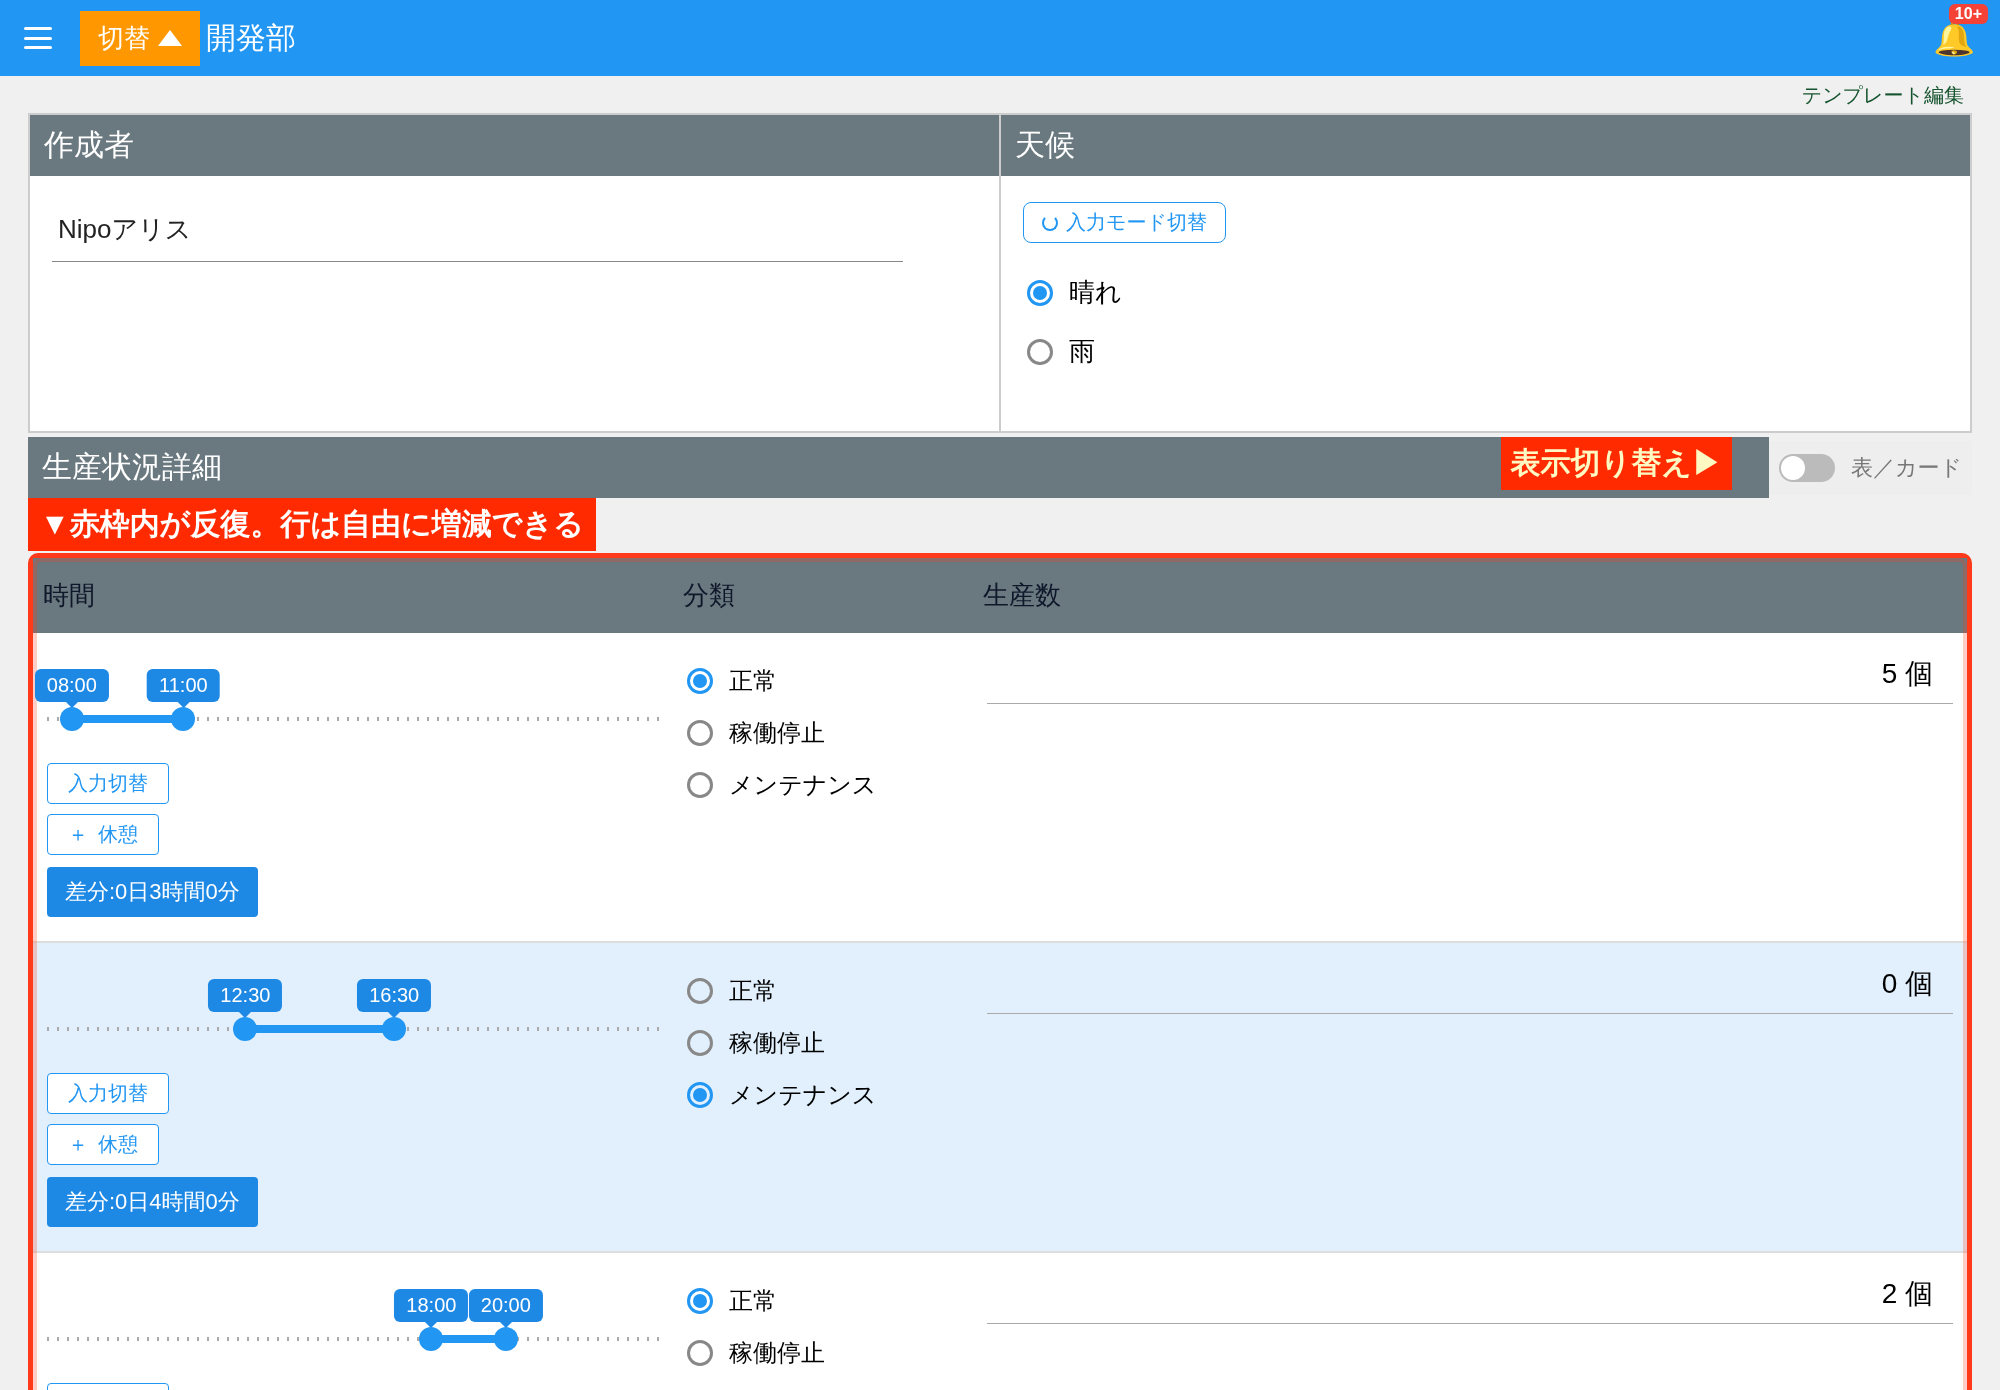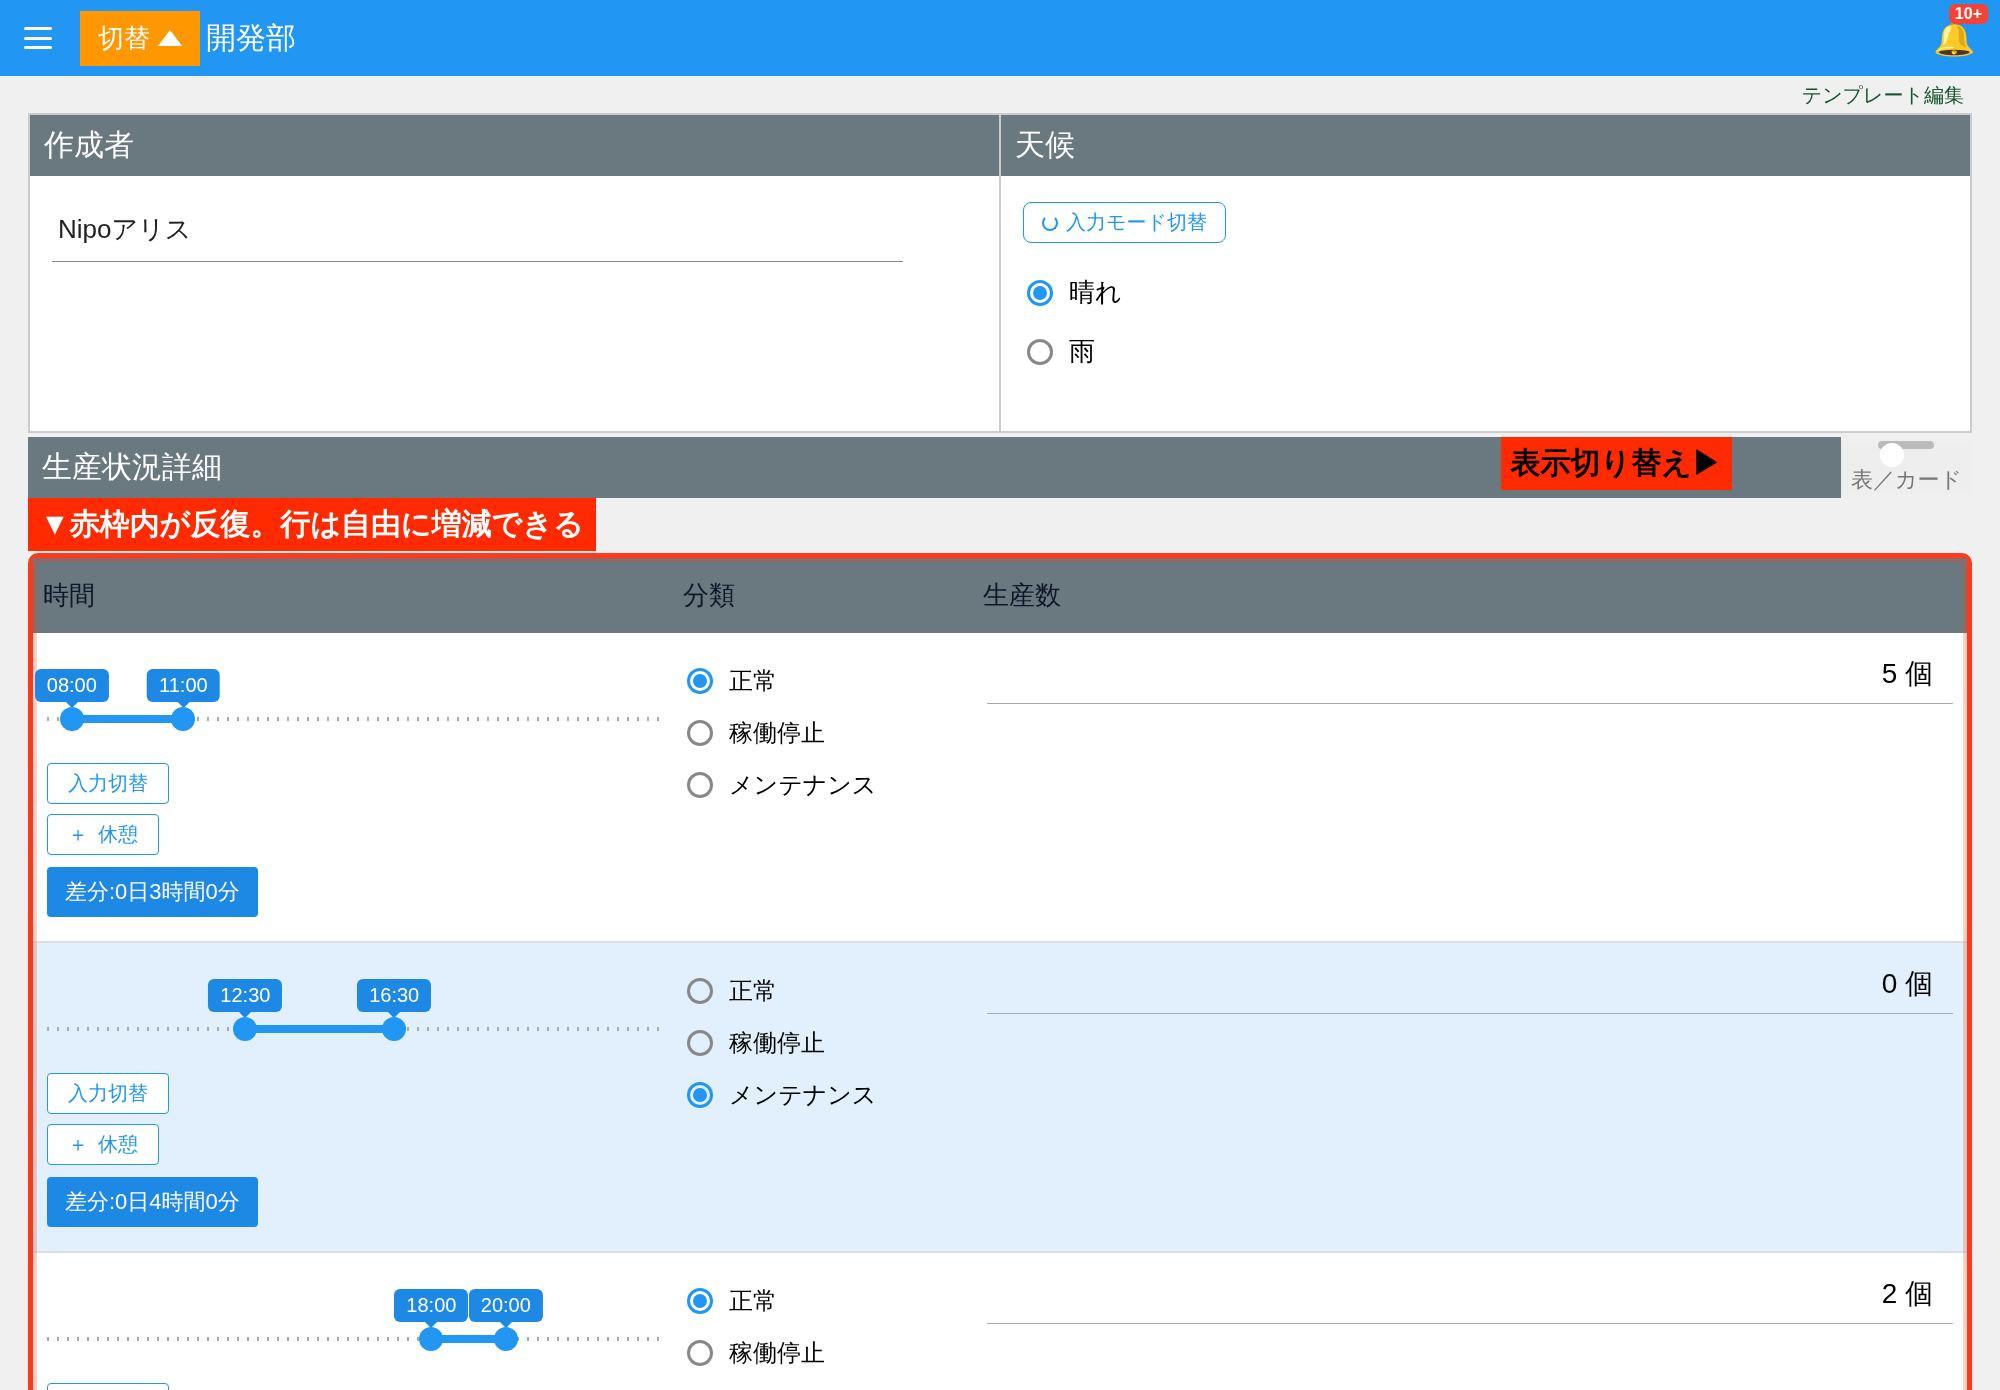--- a/index.html
+++ b/index.html
@@ -87,24 +87,24 @@
   .radio.sel::after { content: ""; width: 14px; height: 14px; background: #2196f3; border-radius: 50%; }
 
   
   .prod-hd-row { display: flex; align-items: center; margin-top: 4px; position: relative; }
   .prod-hd {
     background: #6a787f; color: #fff; font-size: 30px;
     padding: 10px 14px; flex: 1; font-weight: 500;
   }
   .toggle-label-red {
     position: absolute; right: 240px; top: 0;
-    background: #ff2a00; color: #000000; font-size: 30px; font-weight: bold;
+    background: #ff2a00; color: #fef9c3; font-size: 30px; font-weight: bold;
     padding: 6px 10px;
   }
-  .toggle-wrap { display: flex; align-items: center; gap: 16px; padding: 0 10px; background: #eee; height: 54px; flex-direction: column; }
+  .toggle-wrap { display: flex; align-items: center; gap: 16px; padding: 0 10px; background: #eee; height: 54px; }
   .switch {
     width: 56px; height: 28px; background: #bbb; border-radius: 14px;
     position: relative; cursor: pointer;
   }
   .switch::after {
     content: ""; position: absolute; width: 24px; height: 24px; background: #fff;
     border-radius: 50%; top: 2px; left: 2px;
   }
   .toggle-txt { font-size: 22px; color: #777; }
 

